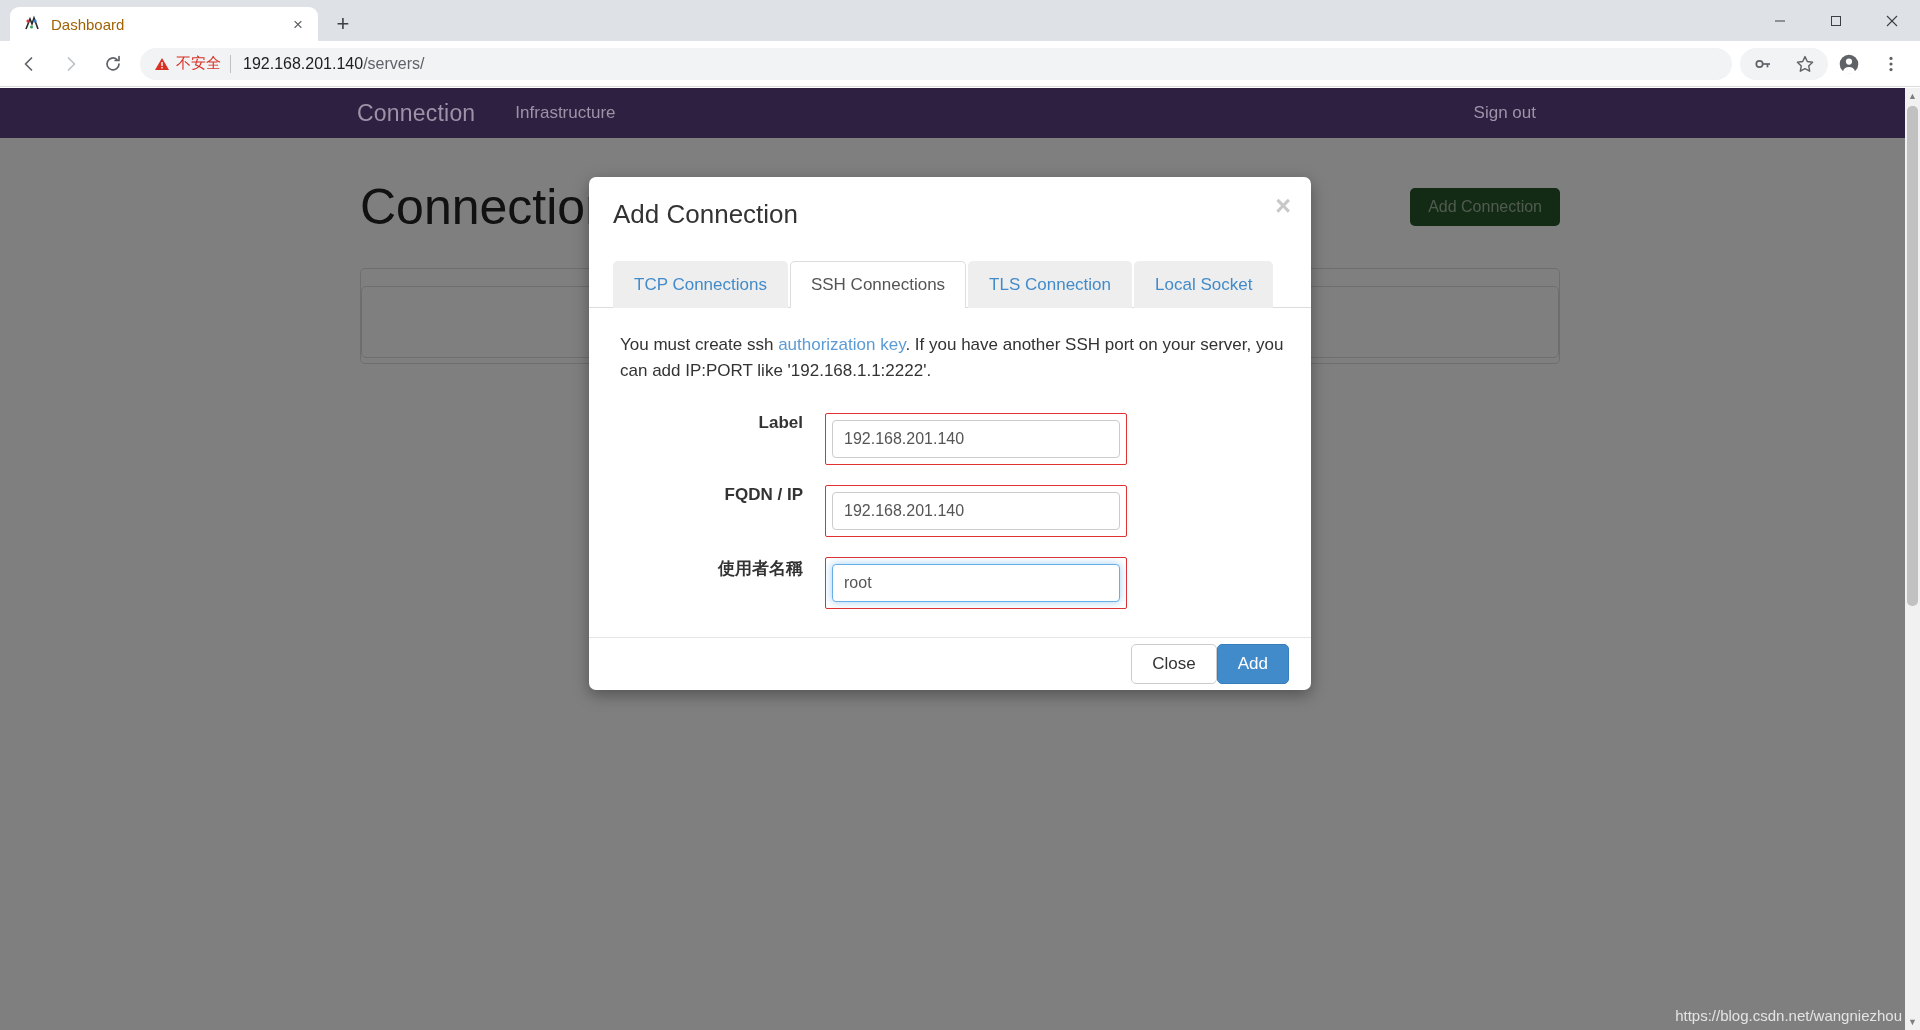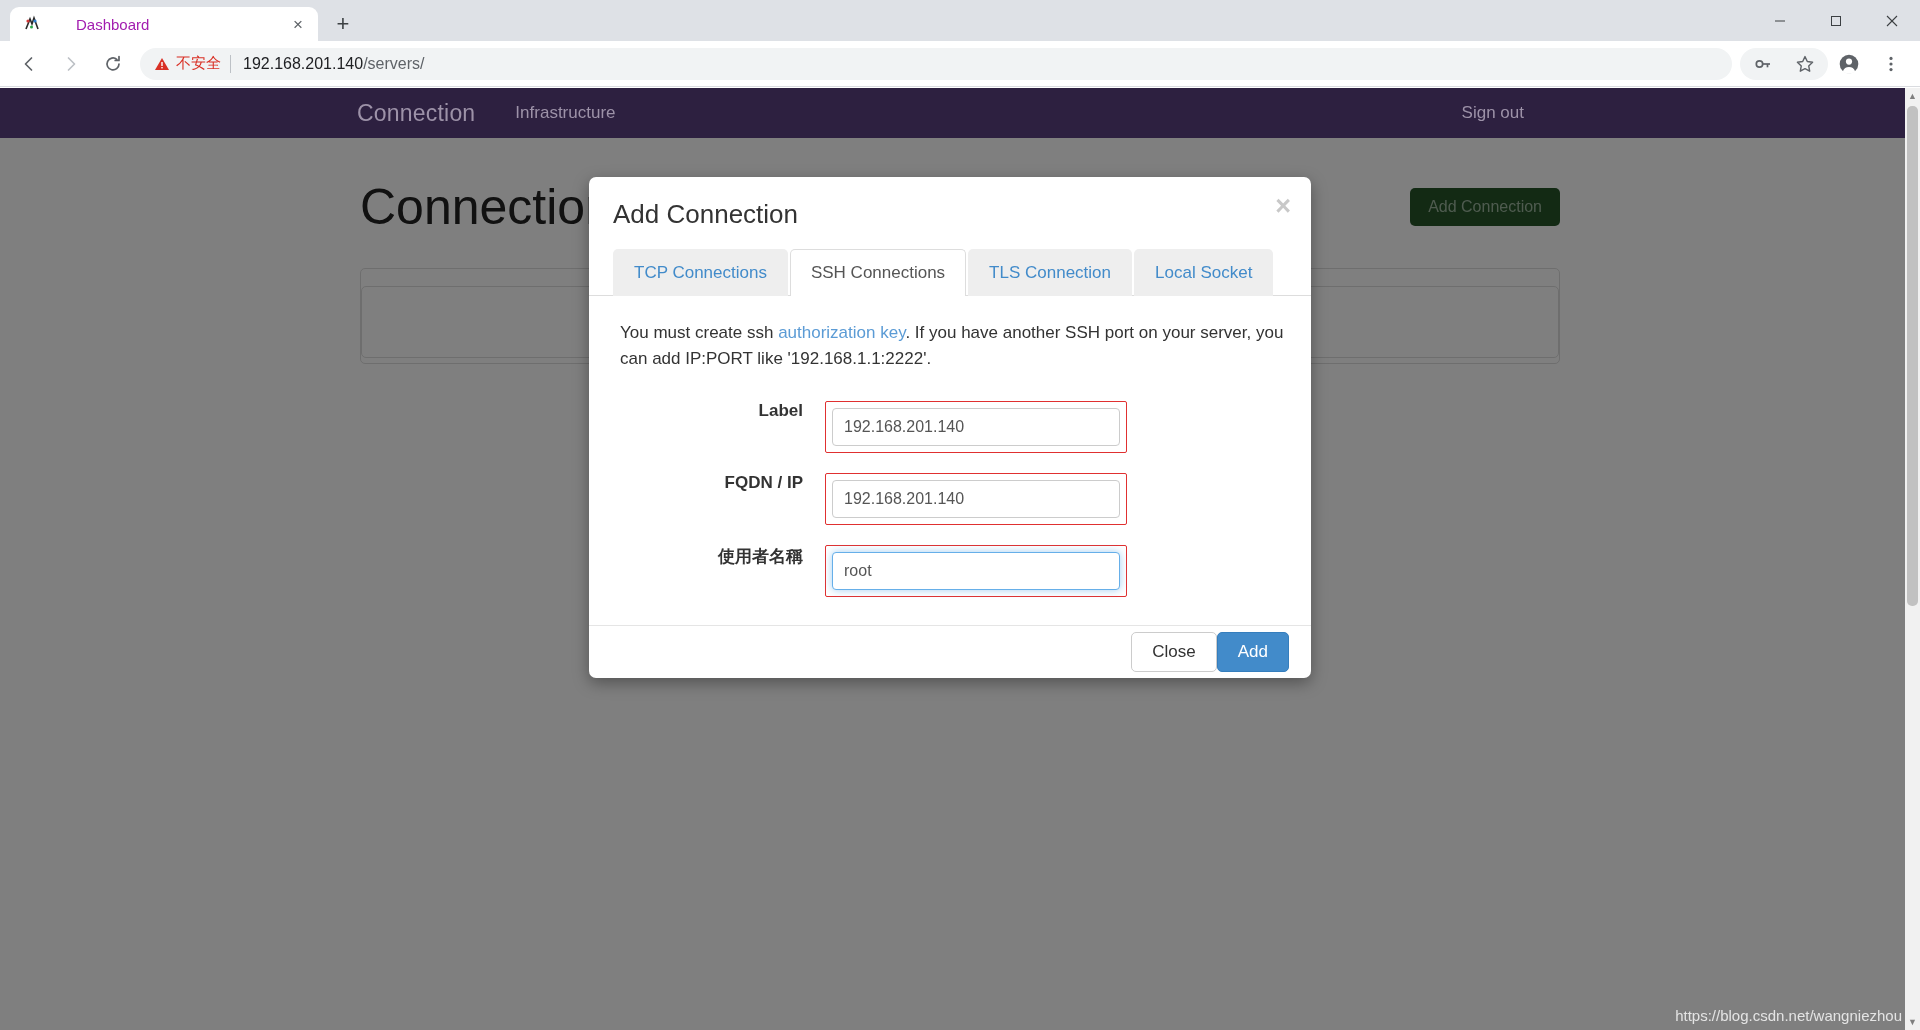--- a/index.html
+++ b/index.html
@@ -22,22 +22,22 @@
     border-radius: 9px 9px 0 0;
     display: flex; align-items: center; padding: 0 10px 0 13px;
     position: relative;
   }
   .tab-favicon {
     width: 18px; height: 18px; flex: 0 0 18px; margin-right: 10px;
     position: relative;
   }
   .tab-favicon svg { display: block; }
   .tab-title {
-    flex: 1 1 auto; font-size: 15px; color: #a21caf;
-    white-space: nowrap; overflow: hidden; text-overflow: ellipsis; margin-left: 25px;
+    flex: 1 1 auto; font-size: 15px; color: #a16207;
+    white-space: nowrap; overflow: hidden; text-overflow: ellipsis;
   }
   .tab-close {
     width: 20px; height: 20px; flex: 0 0 20px;
     display: flex; align-items: center; justify-content: center;
     color: #5f6368; font-size: 17px; line-height: 1; cursor: pointer;
   }
   .newtab {
     width: 34px; height: 30px; margin-left: 8px; margin-bottom: 2px;
     display: flex; align-items: center; justify-content: center;
     color: #3c4043; font-size: 22px; font-weight: 300; cursor: pointer;
@@ -85,21 +85,21 @@
   .wvm-nav {
     height: 50px; background: #2d2040;
     display: flex; align-items: center; position: relative;
   }
   .nav-brand {
     color: #9d92a8; font-size: 23px; margin-left: 357px; letter-spacing: .2px;
   }
   .nav-link {
     color: #9d92a8; font-size: 17px; margin-left: 40px;
   }
-  .nav-right { position: absolute; right: 396px; color: #9d92a8; font-size: 17px; }
+  .nav-right { position: absolute; right: 384px; color: #9d92a8; font-size: 17px; }
 
   .page-body { position: relative; background: #ffffff; height: 892px; }
   .container { width: 1200px; margin: 0 auto; padding-top: 40px; position: relative; }
   .page-head { display: flex; align-items: center; justify-content: space-between; padding: 0 0 0 0; }
   .page-title { font-size: 50px; color: #222; font-weight: normal; }
   .btn-green {
     background: #265429; color: #9eb79f; border: none; border-radius: 5px;
     padding: 10px 18px; font-size: 16px; cursor: pointer;
   }
   .panel {
@@ -137,20 +137,21 @@
   }
   .tab-item {
     font-size: 17px; color: #428bca; background: #eeeeee;
     padding: 13px 20px; border: 1px solid transparent; border-bottom: none;
     border-radius: 5px 5px 0 0; cursor: pointer; margin-right: 2px;
     position: relative; top: 1px;
   }
   .tab-item.active {
     background: #ffffff; color: #555; border-color: #ddd;
     border-bottom-color: #fff;
+    margin-top: 12px;
   }
   .modal-body { padding: 24px 24px 8px 31px; }
   .help-text {
     font-size: 17px; color: #333; line-height: 1.55; margin-bottom: 28px;
   }
   .help-text a { color: #5b9bd5; text-decoration: none; }
   .form-row {
     display: flex; margin-bottom: 20px;
   }
   .form-label {

